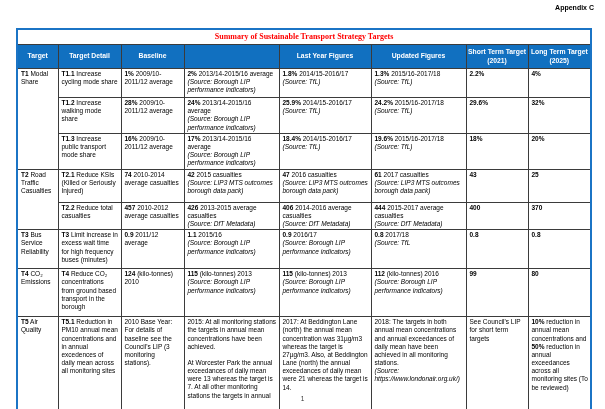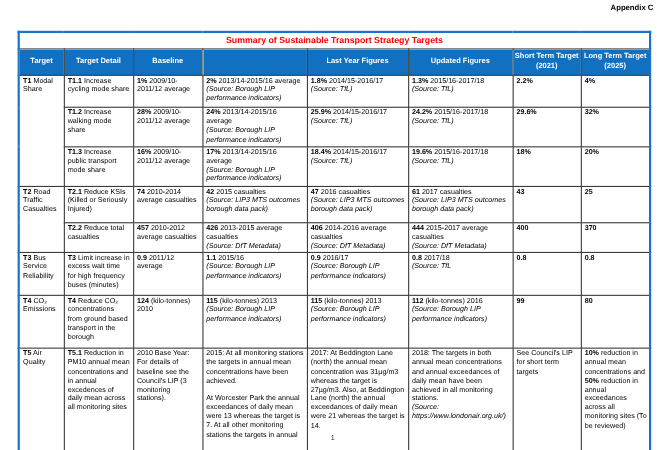--- a/index.html
+++ b/index.html
@@ -17,21 +17,21 @@
     border-collapse:collapse;table-layout:fixed;
     border:2px solid var(--border-blue,#1b74c5);
   }
   td,th{
     border:1px solid #3b3b3b;
     vertical-align:top;text-align:left;
     padding:1px 2px 1px 3px;
     font-size:6.5px;line-height:1.26;
     overflow:hidden;word-wrap:break-word;
   }
-  tr.title-row{height:11px;}
+  tr.title-row{height:11px;font-family:Liberation Serif, serif;}
   td.title-cell{
     color:var(--title-red,#ff0000);
     font-weight:bold;text-align:center;
     font-size:8px;padding:2px 1px;vertical-align:middle;
   }
   tr.header-row{height:24px;}
   tr.header-row th{
     background:var(--header-bg,#1170c0);
     color:#ffffff;font-weight:bold;text-align:center;
     font-size:6.8px;padding:2px 1px;vertical-align:middle;

